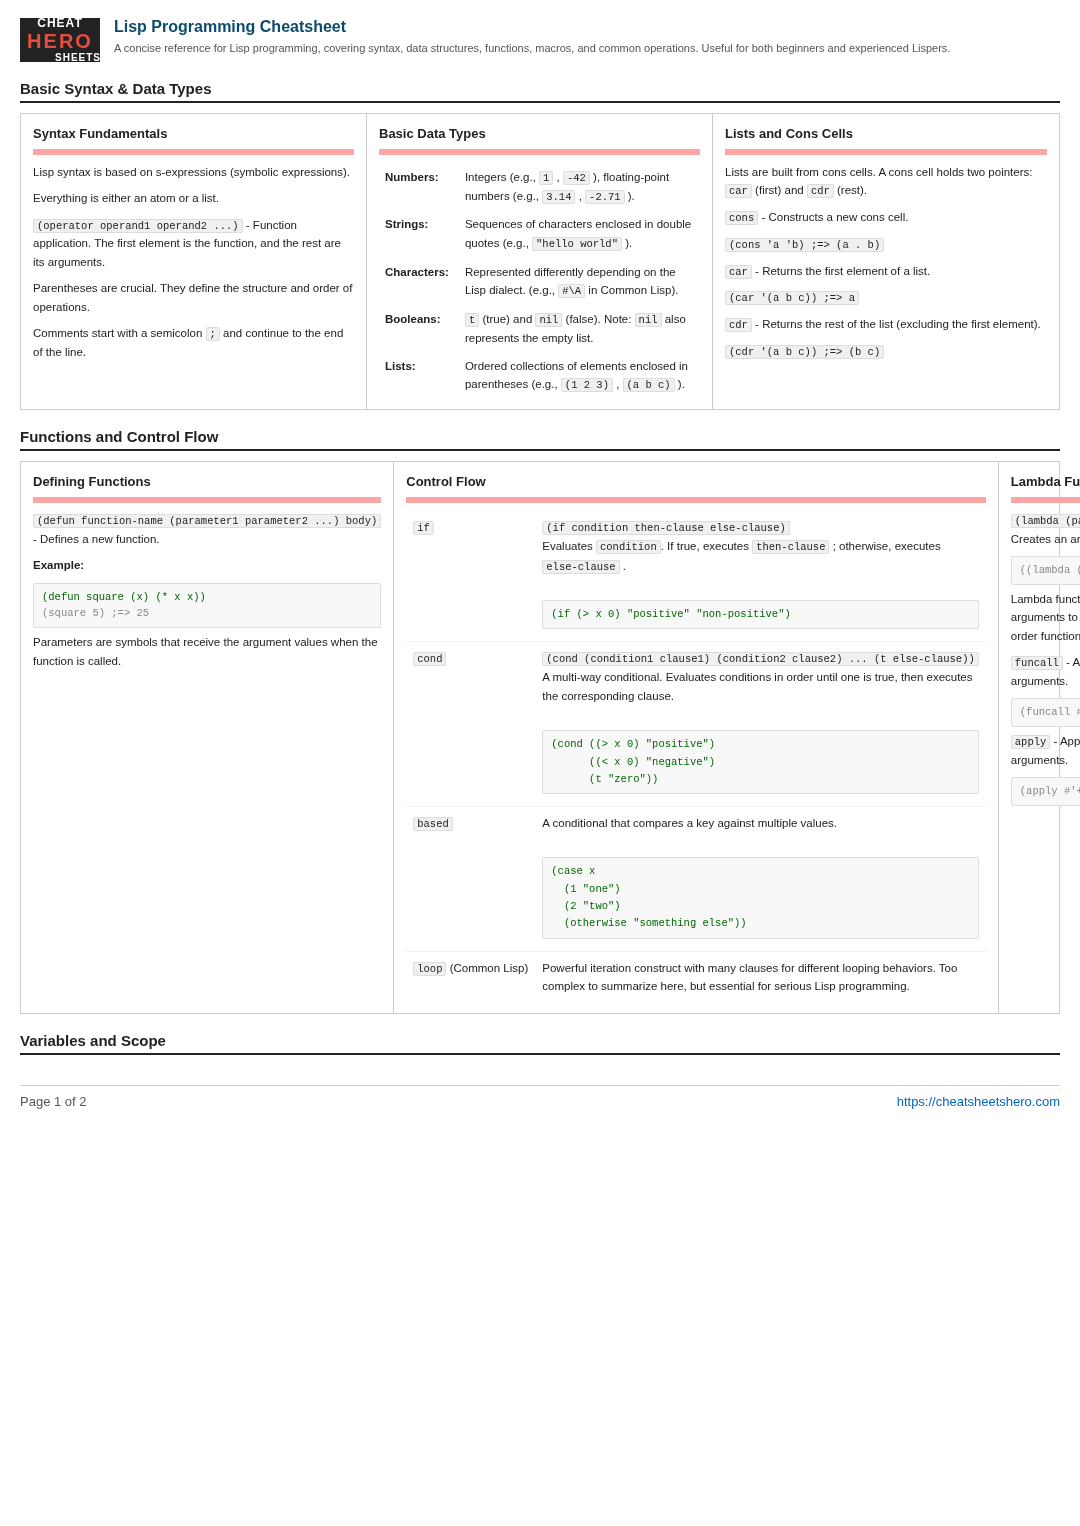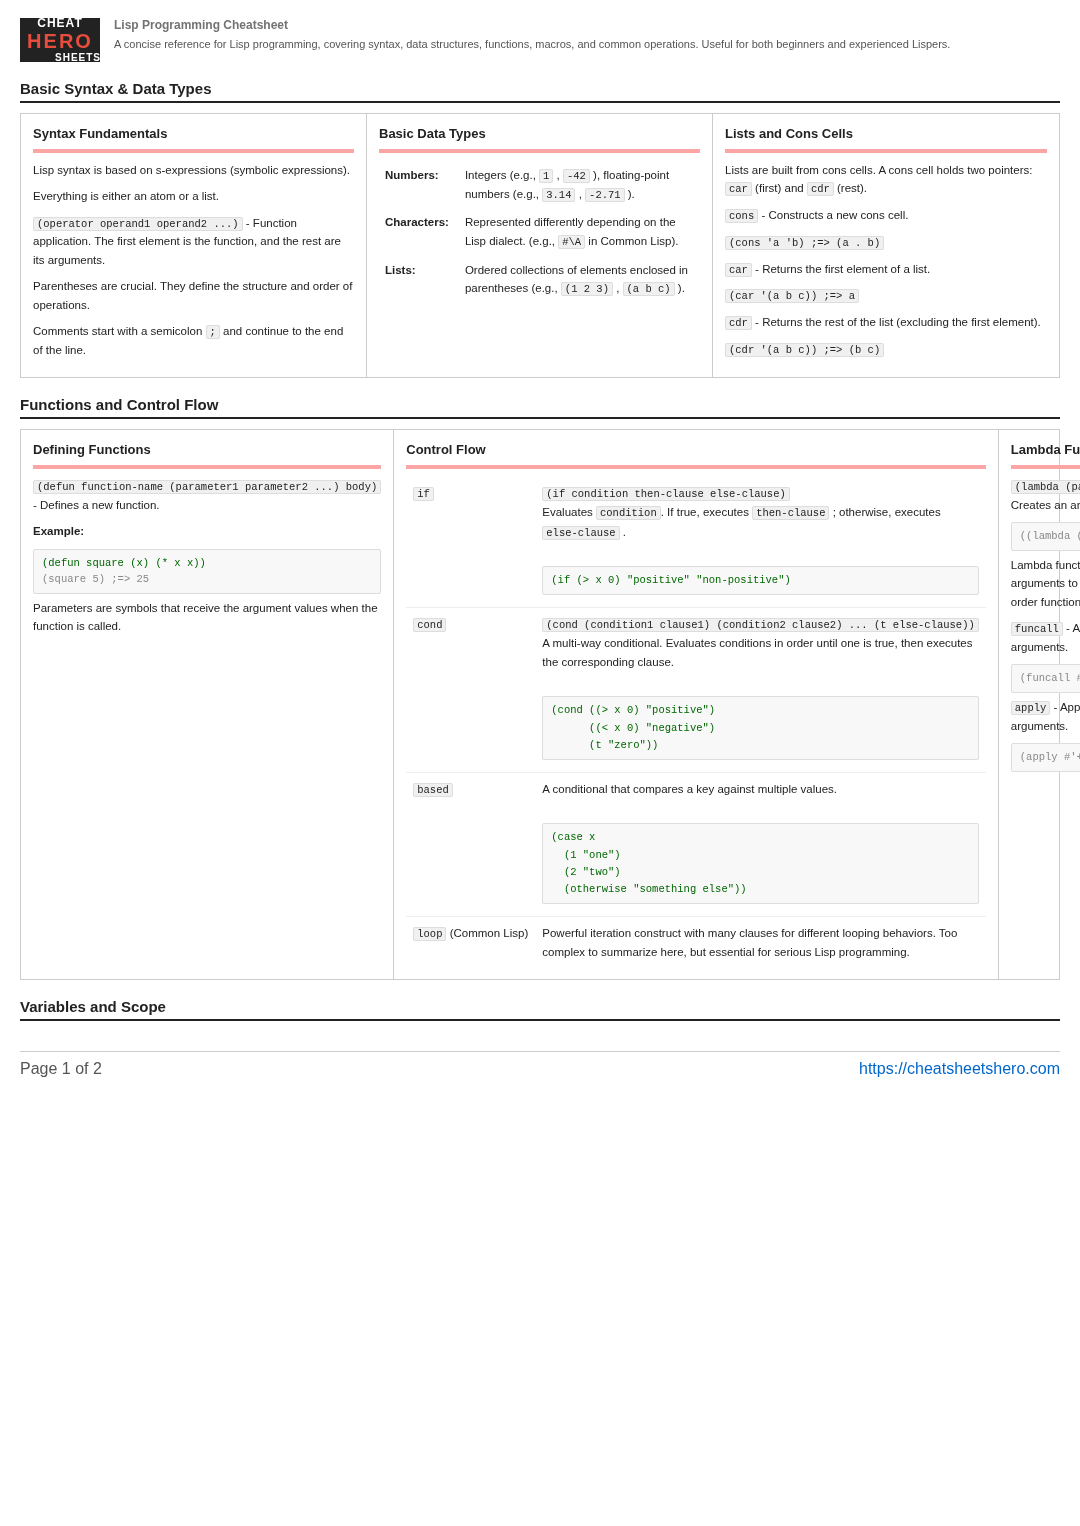--- a/index.html
+++ b/index.html
@@ -52,23 +52,23 @@
       letter-spacing: 2px;
     }
     .logo-sub {
       color: #fff;
       font-size: 10px;
       font-weight: 700;
       letter-spacing: 1px;
       margin-left: 36px;
     }
     .header-text h1 {
-      font-size: 12px;
-      font-weight: 700;
-      color: #737373;
+      font-size: 16px;
+      font-weight: 700;
+      color: #0c4a6e;
       margin-bottom: 4px;
     }
     .header-text p {
       font-size: 11px;
       color: #555;
       line-height: 1.5;
     }
     
     .section-title {
       font-size: 15px;
@@ -89,21 +89,21 @@
       padding: 10px 12px;
       border-right: 1px solid #ccc;
       font-size: 11.5px;
       line-height: 1.6;
     }
     .col-panel:last-child { border-right: none; }
     .col-panel-title {
       font-size: 13px;
       font-weight: 700;
       margin-bottom: 8px;
-      border-bottom: 4px solid #fca5a5;
+      border-bottom: 6px solid #fca5a5;
       padding-bottom: 4px;
     }
     
     code, .code {
       font-family: 'Courier New', Courier, monospace;
       font-size: 10.5px;
       background: #f0f0f0;
       border: 1px solid #ddd;
       border-radius: 2px;
       padding: 0 3px;
@@ -140,21 +140,21 @@
     .paragraph { margin-bottom: 8px; }
     .example-label { font-weight: 700; font-size: 11.5px; }
     
     .footer {
       display: flex;
       justify-content: space-between;
       align-items: center;
       border-top: 1px solid #ccc;
       margin-top: 30px;
       padding-top: 8px;
-      font-size: 16px;
+      font-size: 13px;
       color: #555;
     }
     .footer a { color: #0066cc; text-decoration: none; }
     .cf-table {
       width: 100%;
       border-collapse: collapse;
     }
     .cf-table tr {
       border-bottom: 1px solid #eee;
     }
@@ -200,22 +200,30 @@
 
     <div class="col-panel">
       <div class="col-panel-title">Basic Data Types</div>
       <table class="def-table">
         <tbody>
             <tr>
           <td>Numbers:</td>
           <td>Integers (e.g., <code>1</code> , <code>-42</code> ), floating-point numbers (e.g., <code>3.14</code> , <code>-2.71</code> ).</td>
         </tr>
         <tr>
+          <td>Strings:</td>
+          <td>Sequences of characters enclosed in double quotes (e.g., <code>"hello world"</code> ).</td>
+        </tr>
+        <tr>
           <td>Characters:</td>
           <td>Represented differently depending on the Lisp dialect. (e.g., <code>#\A</code> in Common Lisp).</td>
+        </tr>
+        <tr>
+          <td>Booleans:</td>
+          <td><code>t</code> (true) and <code>nil</code> (false). Note: <code>nil</code> also represents the empty list.</td>
         </tr>
         <tr>
           <td>Lists:</td>
           <td>Ordered collections of elements enclosed in parentheses (e.g., <code>(1 2 3)</code> , <code>(a b c)</code> ).</td>
         </tr>
       </tbody>
         </table>
     </div>
 
     <div class="col-panel">

